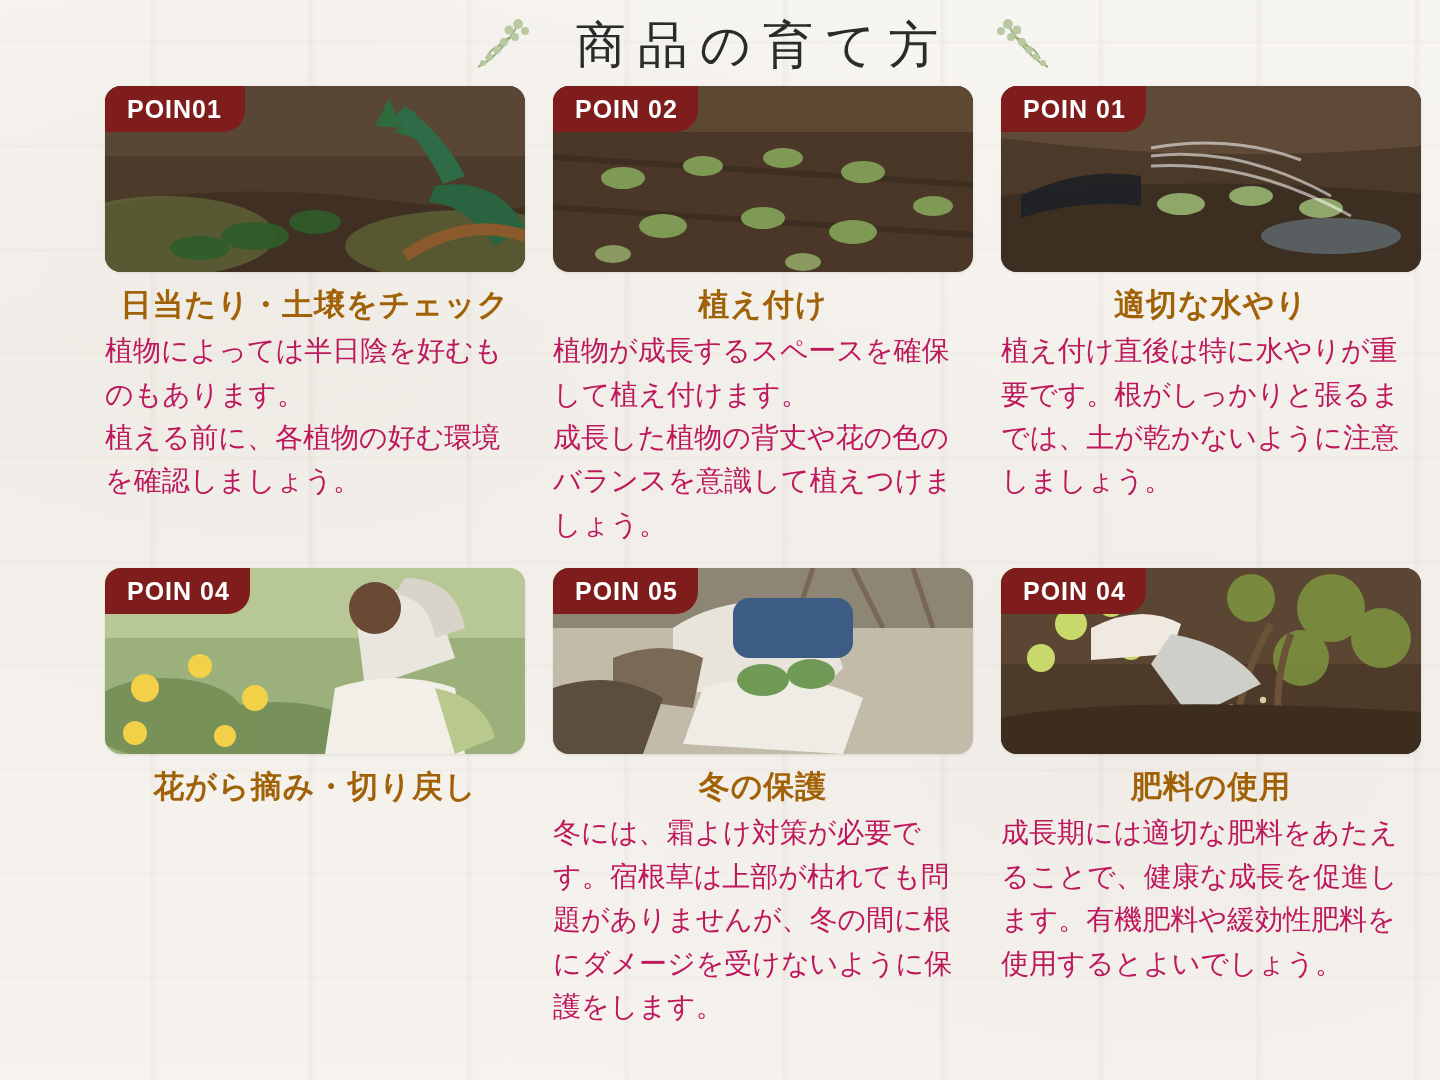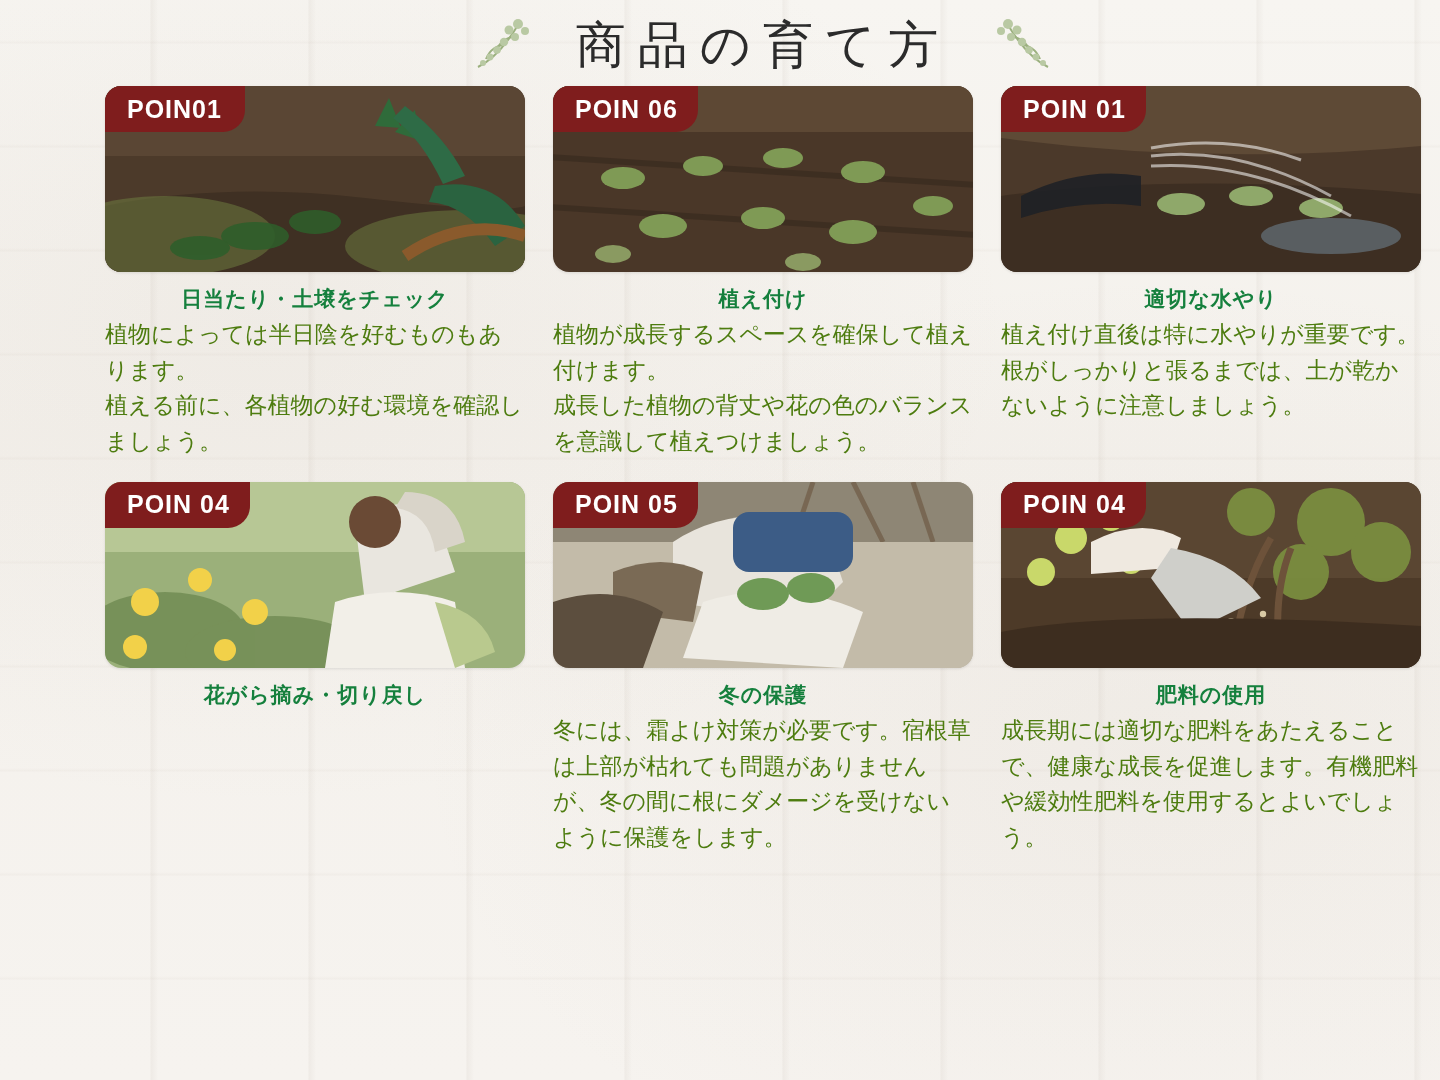--- a/index.html
+++ b/index.html
@@ -109,30 +109,30 @@
     align-items: center;
     font-size: 25px;
     font-weight: bold;
     letter-spacing: 1px;
     font-family: "Liberation Sans", sans-serif;
   }
 
   .card-title {
     margin: 14px 0 6px;
     text-align: center;
-    font-size: 21px;
+    font-size: 31px;
     font-weight: bold;
-    color: #15803d;
+    color: #a16207;
     letter-spacing: 1px;
     line-height: 1.2;
   }
   .card-body {
-    font-size: 23px;
+    font-size: 28px;
     line-height: 1.55;
-    color: #4d7c0f;
+    color: #be185d;
     letter-spacing: 0px;
     white-space: pre-line;
   }
 </style>
 </head>
 <body>
 
 <div class="bg"></div>
 
 <div class="page">
@@ -225,21 +225,21 @@
             <ellipse cx="210" cy="132" rx="22" ry="11"></ellipse>
             <ellipse cx="300" cy="146" rx="24" ry="12"></ellipse>
             <ellipse cx="380" cy="120" rx="20" ry="10"></ellipse>
           </g>
           <g fill="#9ab36f" opacity=".8">
             <ellipse cx="60" cy="168" rx="18" ry="9"></ellipse>
             <ellipse cx="250" cy="176" rx="18" ry="9"></ellipse>
           </g>
         </svg>
       </div>
-      <div class="badge">POIN 06</div>
+      <div class="badge">POIN 02</div>
       <div class="card-title">植え付け</div>
       <div class="card-body">植物が成長するスペースを確保して植え付けます。
 成長した植物の背丈や花の色のバランスを意識して植えつけましょう。</div>
     </div>
 
     <div class="card">
       <div class="thumb">
         <svg viewBox="0 0 420 186" preserveAspectRatio="none">
           <rect width="420" height="186" fill="#4b392a"></rect>
           <path d="M0 0 H420 V60 Q210 80 0 52 Z" fill="#5e4a36"></path>

